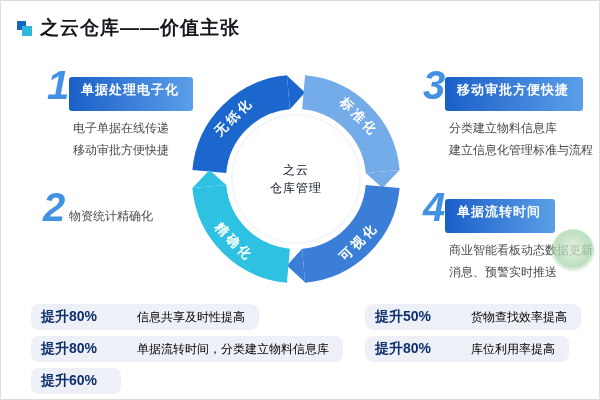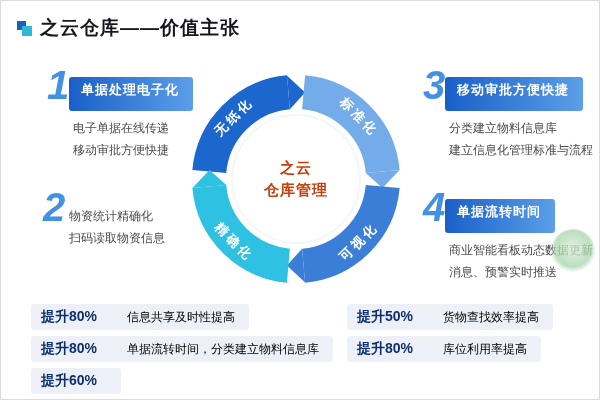--- a/index.html
+++ b/index.html
@@ -22,27 +22,27 @@
   .p3{left:424px;top:76px;}
   .p4{left:424px;top:198px;}
 
   
   .diagram{position:absolute;left:175px;top:58px;width:240px;height:240px;}
   .seg-label{position:absolute;color:#ffffff;font-size:13px;font-weight:bold;letter-spacing:3px;white-space:nowrap;}
   .seg-tl{left:58px;top:58px;transform:translate(-50%,-50%) rotate(-45deg);}
   .seg-tr{left:183px;top:58px;transform:translate(-50%,-50%) rotate(45deg);}
   .seg-br{left:183px;top:183px;transform:translate(-50%,-50%) rotate(-45deg);}
   .seg-bl{left:58px;top:183px;transform:translate(-50%,-50%) rotate(45deg);}
-  .center-circle{position:absolute;left:50%;top:50%;transform:translate(-50%,-50%);width:126px;height:126px;border-radius:50%;background:#ffffff;box-shadow:0 0 0 2px #f3f7fb;display:flex;flex-direction:column;align-items:center;justify-content:center;font-size:15px;font-weight:bold;color:#c2410c;line-height:1.5;letter-spacing:1px;}
+  .center-circle{position:absolute;left:50%;top:50%;transform:translate(-50%,-50%);width:126px;height:126px;border-radius:50%;background:#ffffff;box-shadow:0 0 0 2px #f3f7fb;display:flex;flex-direction:column;align-items:center;justify-content:center;font-size:12px;font-weight:normal;color:#0f172a;line-height:1.5;letter-spacing:1px;}
 
   
   .stats{position:absolute;display:flex;flex-direction:column;gap:6px;}
   .stats-left{left:30px;top:303px;}
-  .stats-right{left:346px;top:303px;}
-  .stat-row{display:inline-flex;align-items:center;gap:20px;background:#edf1f7;border-radius:3px;padding:4px 14px 4px 10px;width:max-content;}
+  .stats-right{left:364px;top:303px;}
+  .stat-row{display:inline-flex;align-items:center;gap:30px;background:#edf1f7;border-radius:8px;padding:4px 14px 4px 10px;width:max-content;}
   .stat-value{font-size:14px;font-weight:bold;color:#0e2f6e;min-width:66px;white-space:nowrap;}
   .stat-desc{font-size:12px;color:#000000;white-space:nowrap;}
 
   
   .watermark{position:absolute;right:4px;top:228px;width:44px;height:44px;border-radius:50%;background:radial-gradient(circle at 50% 45%,#d9eed8 0%,#a6d4a9 55%,rgba(166,212,169,0) 72%);opacity:.75;}
 </style>
 </head>
 <body>
 
 <div class="slide">
@@ -61,21 +61,20 @@
     <div class="body">
       <div>电子单据在线传递</div>
       <div>移动审批方便快捷</div>
     </div>
   </div>
 
   <div class="point p2">
     <span class="num">2</span>
     <div class="body">
       <div>物资统计精确化</div>
-      <div>扫码读取物资信息</div>
     </div>
   </div>
 
   <div class="point p3">
     <span class="num">3</span>
     <span class="heading">移动审批方便快捷</span>
     <div class="body">
       <div>分类建立物料信息库</div>
       <div>建立信息化管理标准与流程</div>
     </div>

